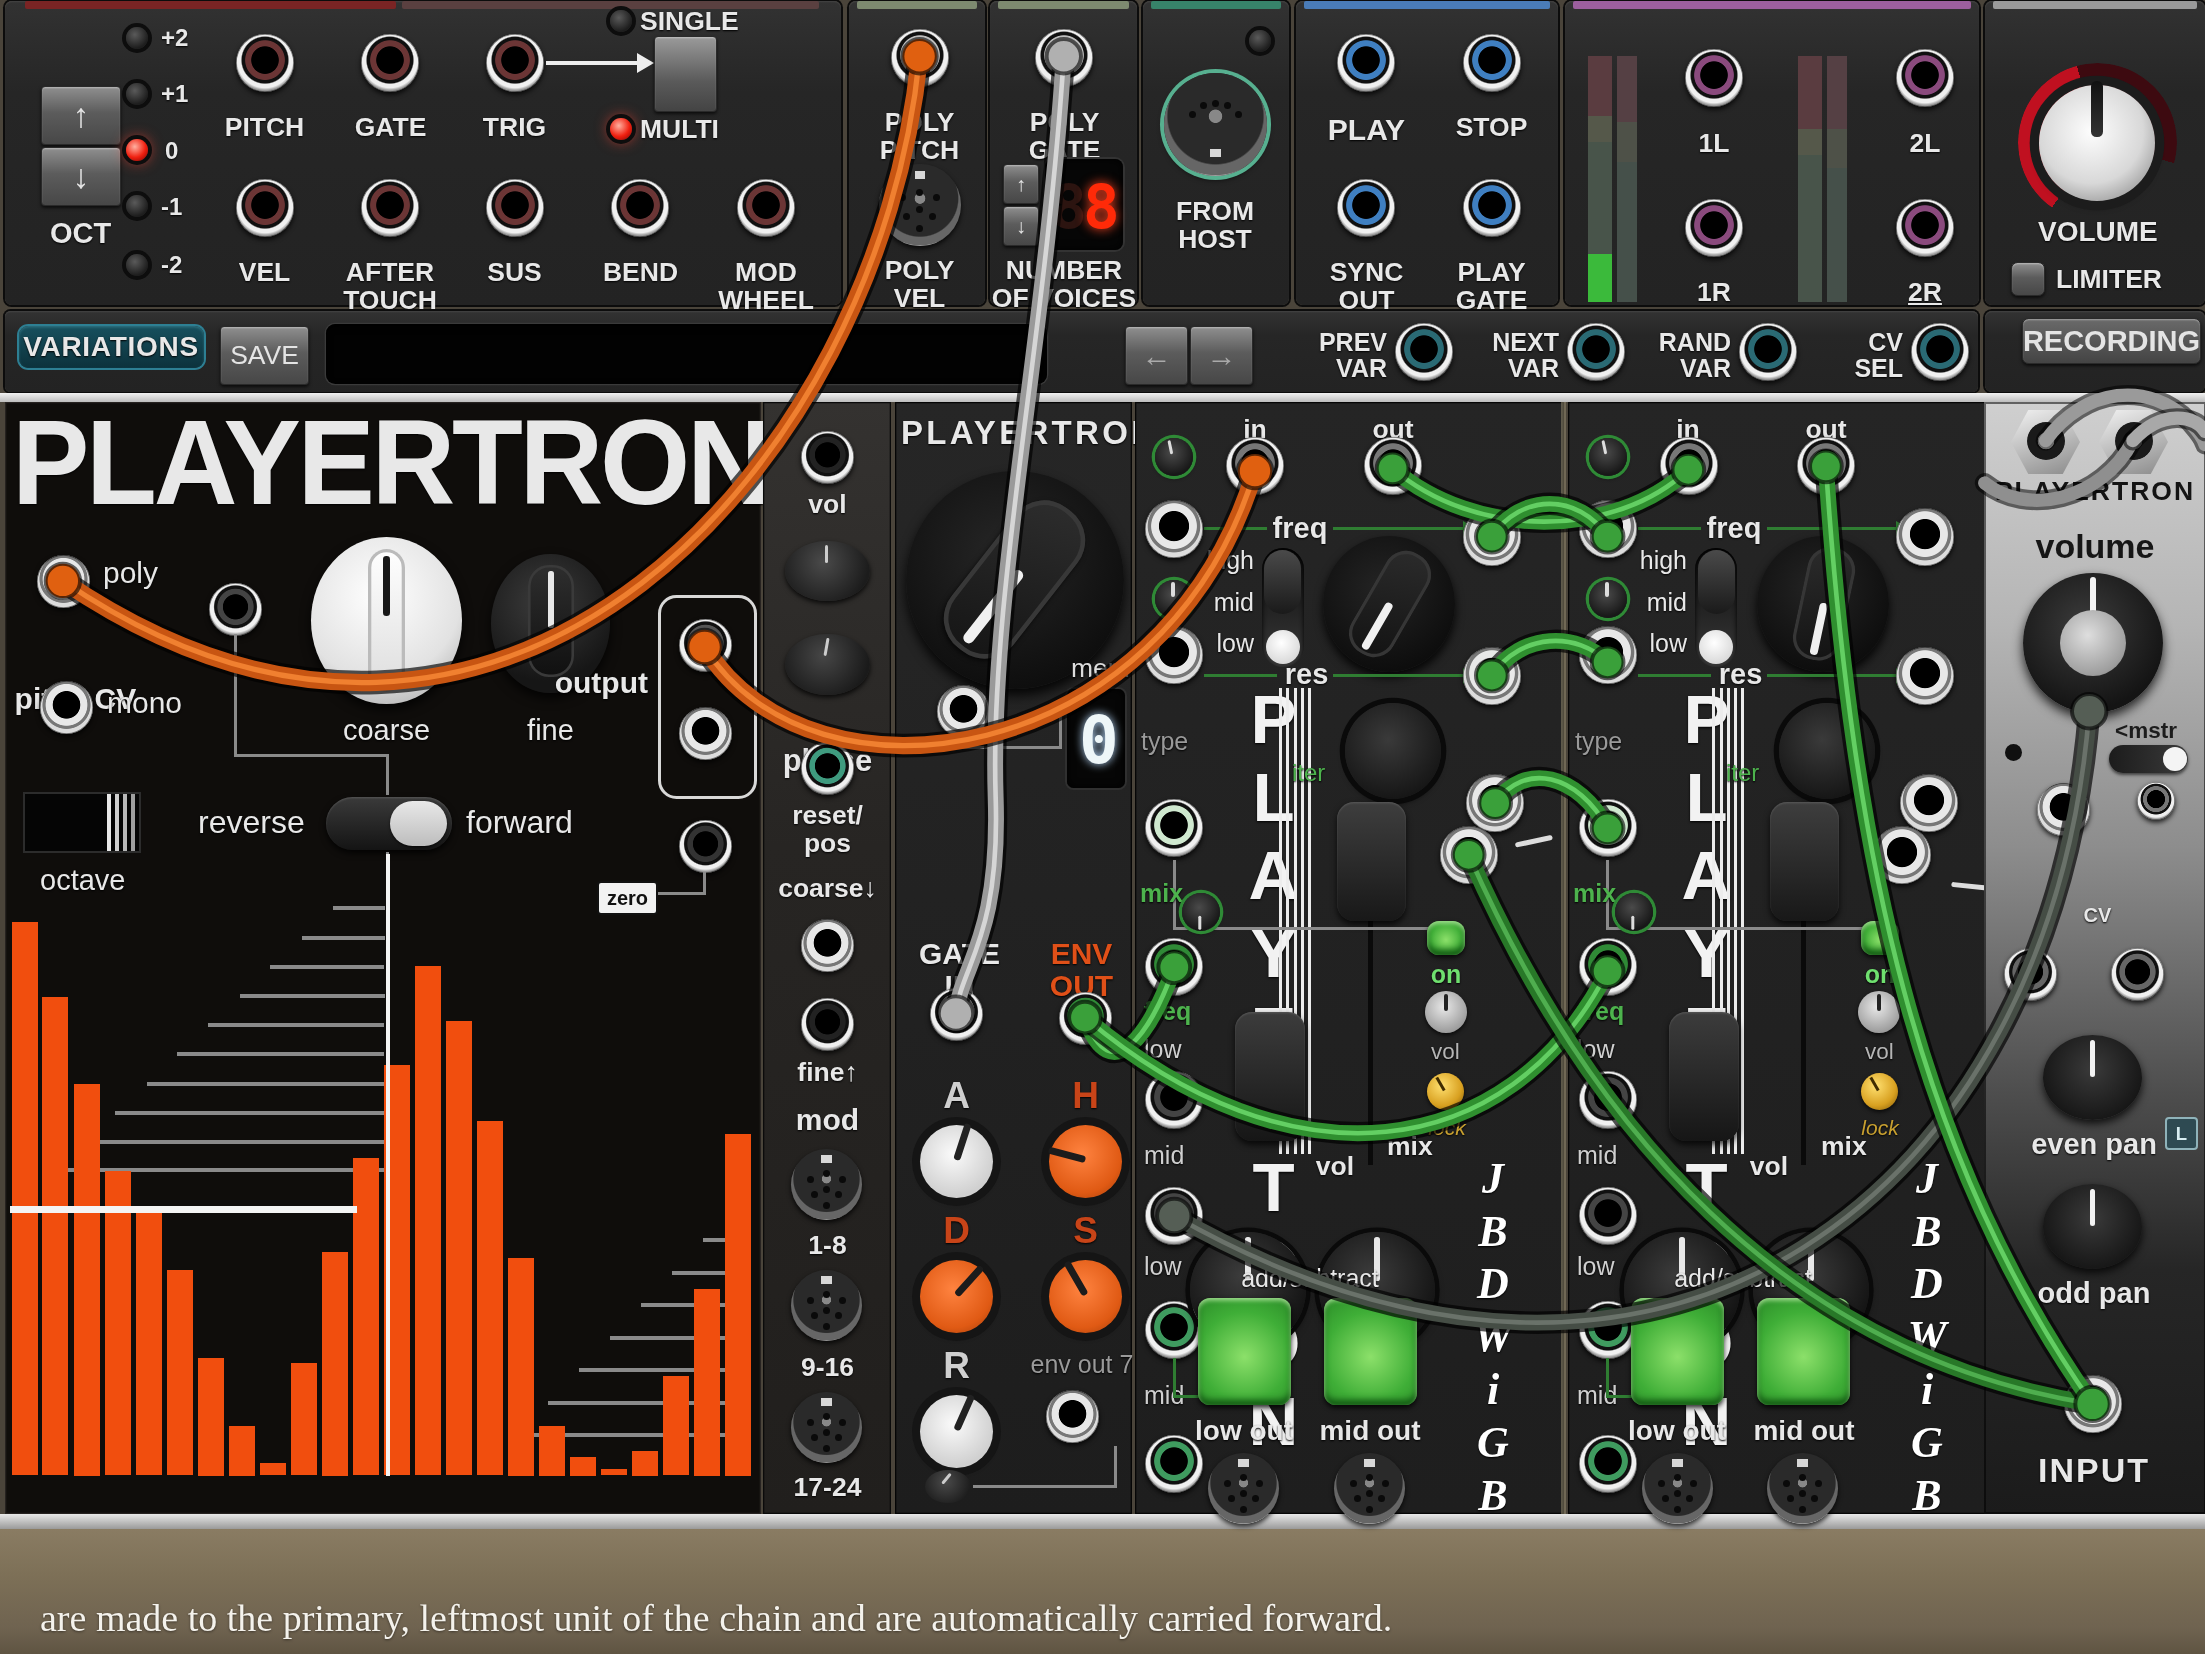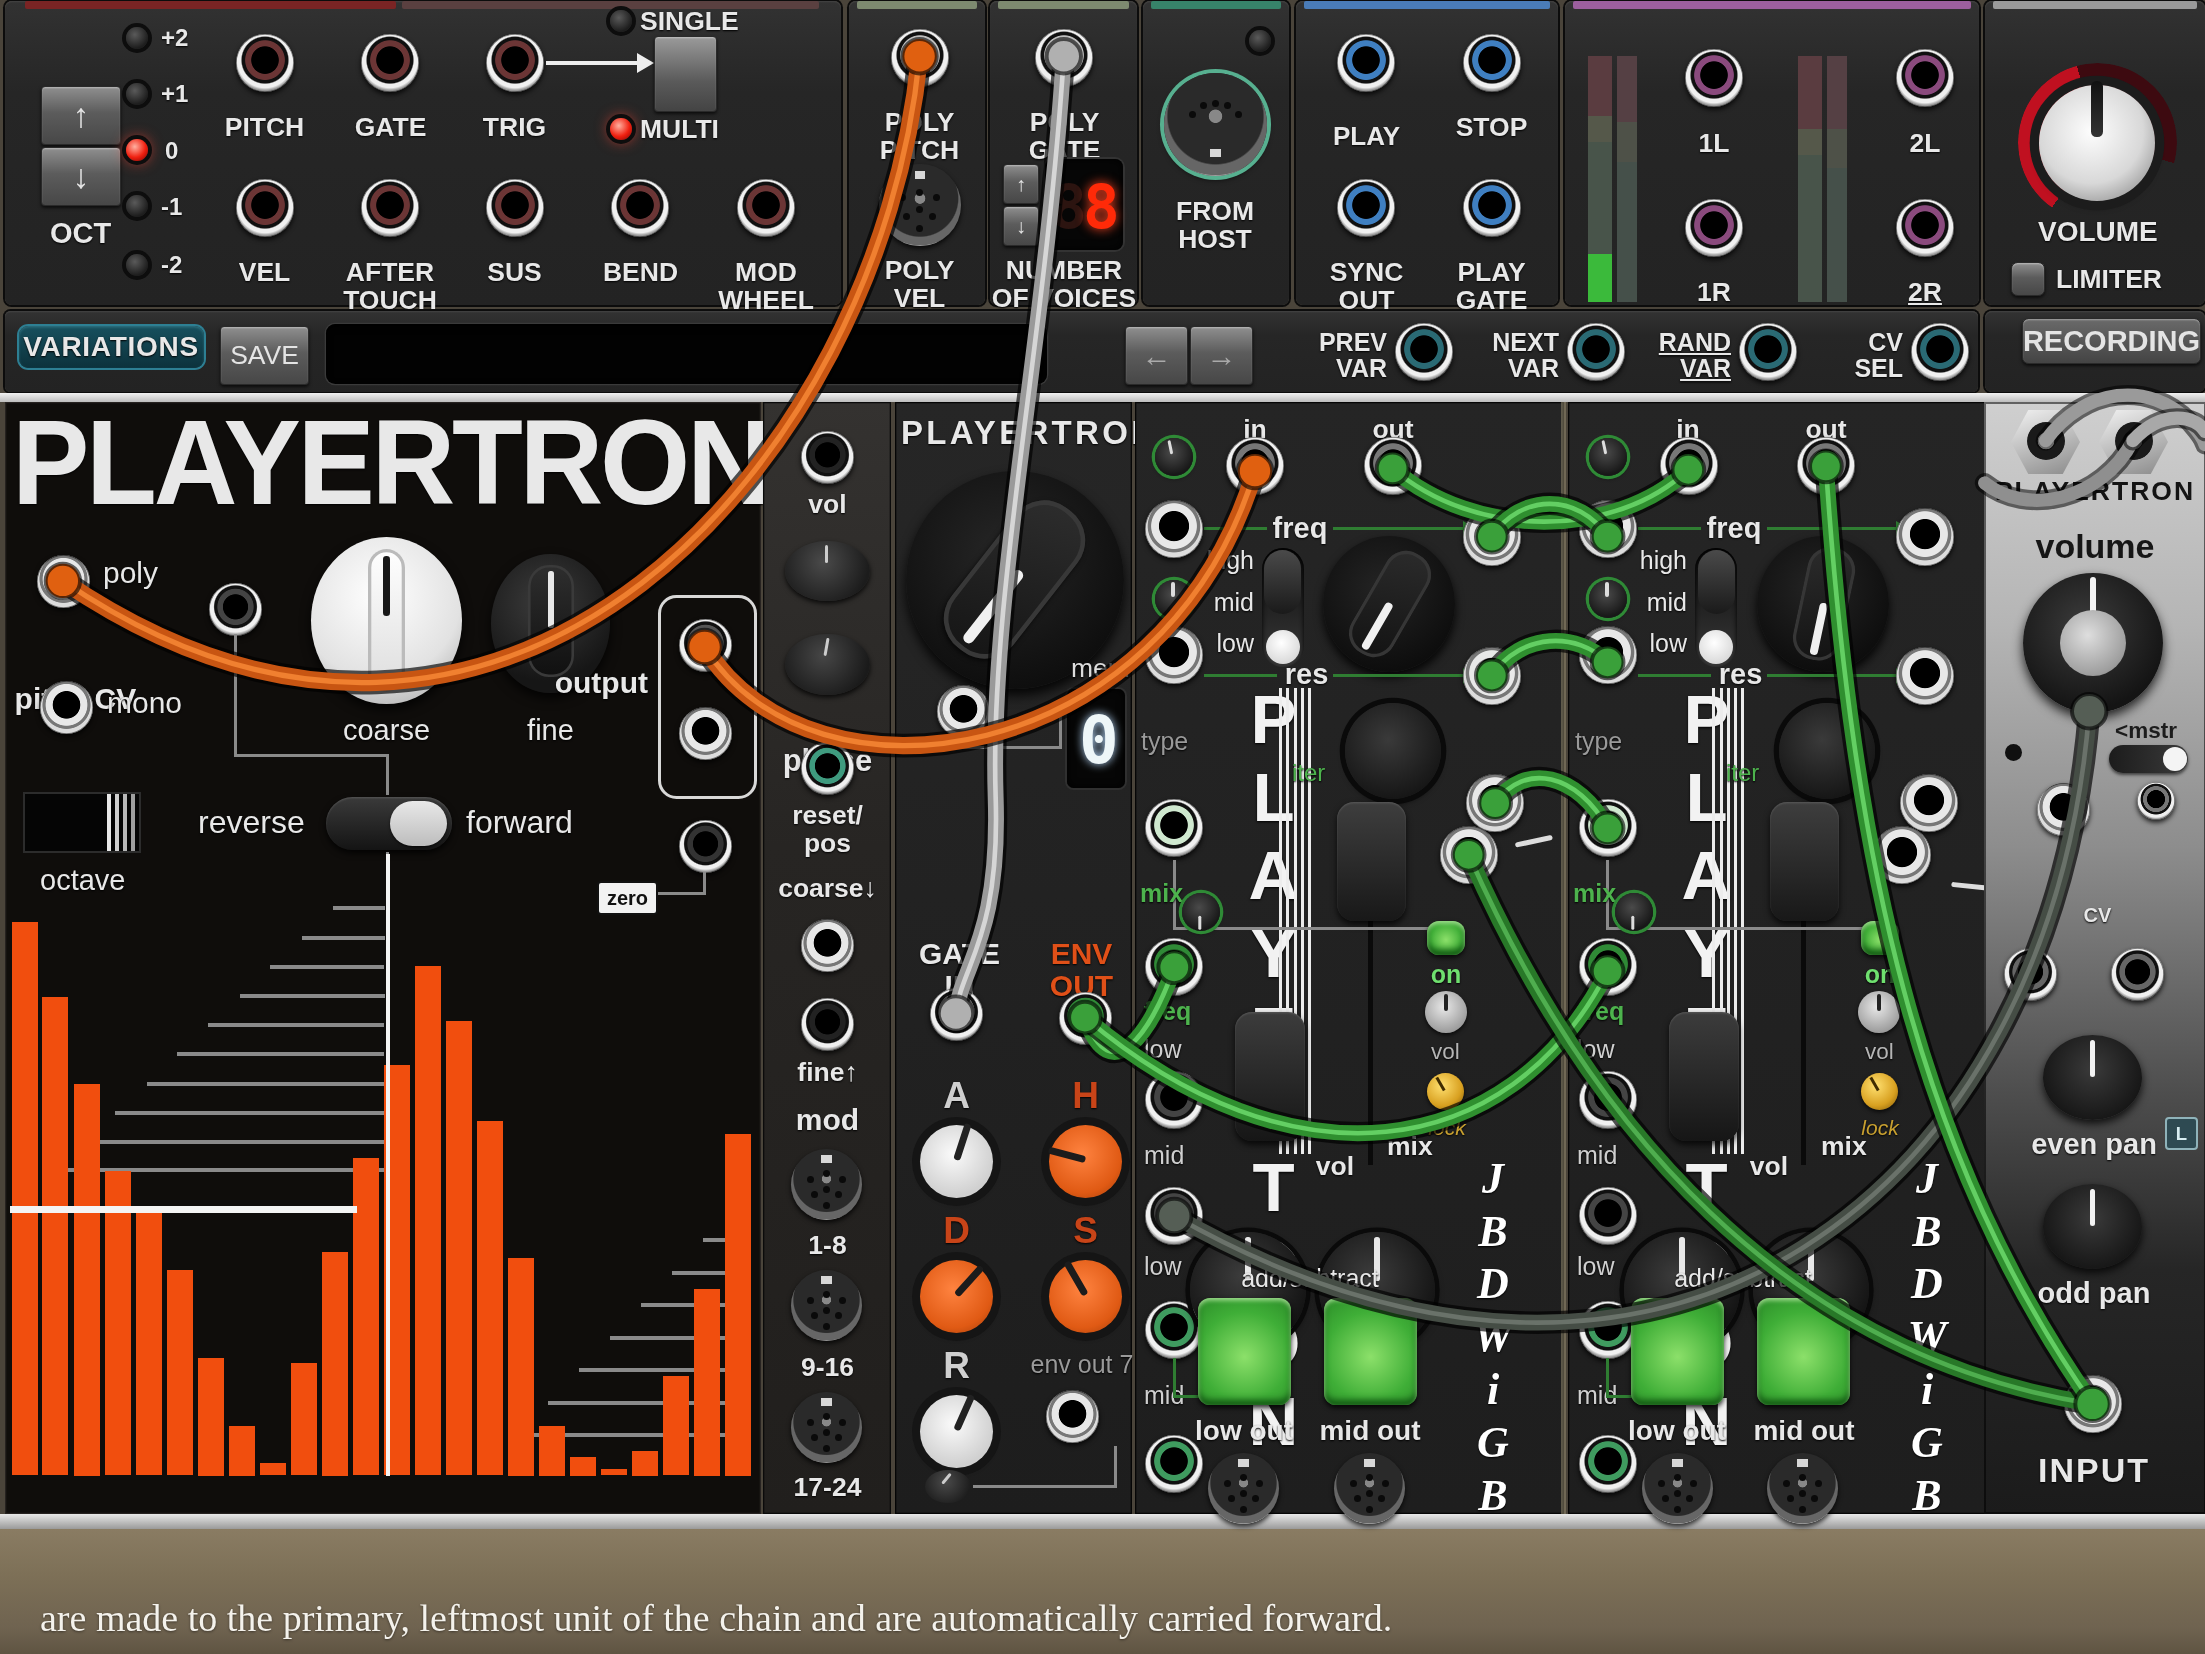--- a/index.html
+++ b/index.html
@@ -146,21 +146,21 @@
       <i style="left:60px;top:29px;"></i>
       <i style="left:71px;top:38px;"></i>
   </div>
   <div class="lbl abs ctr" style="left:1159px;top:198px;width:112px;font-size:26.5px;">FROM HOST</div>
 
   <div class="sect" style="left:1296px;top:1.3px;width:262px;height:304px;">
     <div class="strip" style="left:8px;width:246px;background:#4a7cb8;"></div>
   </div>
   <div class="jack big" style="left:1366px;top:63px;--ring:#3f7fc1;"></div>
   <div class="jack big" style="left:1492px;top:63px;--ring:#3f7fc1;"></div>
-  <div class="lbl abs ctr" style="left:1307px;top:114px;width:119px;font-size:26px;margin-top:9px;">PLAY</div>
+  <div class="lbl abs ctr" style="left:1307px;top:114px;width:119px;font-size:30px;">PLAY</div>
   <div class="lbl abs ctr" style="left:1432px;top:114px;width:119px;font-size:26.5px;">STOP</div>
   <div class="jack big" style="left:1366px;top:208px;--ring:#3f7fc1;"></div>
   <div class="jack big" style="left:1492px;top:208px;--ring:#3f7fc1;"></div>
   <div class="lbl abs ctr" style="left:1317px;top:259px;width:99px;font-size:26.5px;">SYNC OUT</div>
   <div class="lbl abs ctr" style="left:1442px;top:259px;width:99px;font-size:26.5px;">PLAY GATE</div>
 
   <div class="sect" style="left:1565px;top:1.3px;width:414px;height:304px;">
     <div class="strip" style="left:8px;width:398px;background:#9c5f9e;"></div>
   </div>
   <div class="abs" style="left:1588px;top:56px;width:24px;height:246px;
@@ -202,21 +202,21 @@
   <div class="btn" style="left:220px;top:326px;width:87px;height:57px;font-size:26.5px;font-weight:normal;">
     <span>SAVE</span>
   </div>
   <div class="abs" style="left:326px;top:324px;width:721px;height:60px;background:#020202;border-radius:9.3px;box-shadow:inset 0 2.6px 6.6px #000, 0 0 0 1.3px #3a3a3a;"></div>
   <div class="btn" style="left:1125px;top:326px;width:61px;height:57px;font-size:30px;color:#aaa;">←</div>
   <div class="btn" style="left:1190px;top:326px;width:61px;height:57px;font-size:30px;color:#aaa;">→</div>
   <div class="lbl abs rt" style="left:1302px;top:329px;width:85px;font-size:25px;">PREV VAR</div>
   <div class="jack big" style="left:1424px;top:352px;--ring:#2a6a74;"></div>
   <div class="lbl abs rt" style="left:1474px;top:329px;width:85px;font-size:25px;">NEXT VAR</div>
   <div class="jack big" style="left:1596px;top:352px;--ring:#2a6a74;"></div>
-  <div class="lbl abs rt" style="left:1646px;top:329px;width:85px;font-size:25px;text-decoration:underline;">RAND VAR</div>
+  <div class="lbl abs rt" style="left:1646px;top:329px;width:85px;font-size:25px;">RAND VAR</div>
   <div class="jack big" style="left:1768px;top:352px;--ring:#2a6a74;"></div>
   <div class="lbl abs rt" style="left:1826px;top:329px;width:77px;font-size:25px;">CV SEL</div>
   <div class="jack big" style="left:1940px;top:352px;--ring:#2a6a74;"></div>
   <div class="sect" style="left:1985px;top:311px;width:220px;height:81px;"></div>
   <div class="btn" style="left:2022px;top:318px;width:177px;height:44px;border-radius:6.6px;font-size:29px;background:linear-gradient(180deg,#6a6a6a,#444);">
     <span>RECORDING</span>
   </div>
 
   <div class="abs" style="left:0;top:393px;width:2205px;height:9.3px;background:linear-gradient(180deg,#f2f2f2,#bdbdbd);"></div>
   <div class="abs" style="left:0;top:1514px;width:2205px;height:14.6px;background:linear-gradient(180deg,#e8e8e8,#9a9a9a);"></div>

